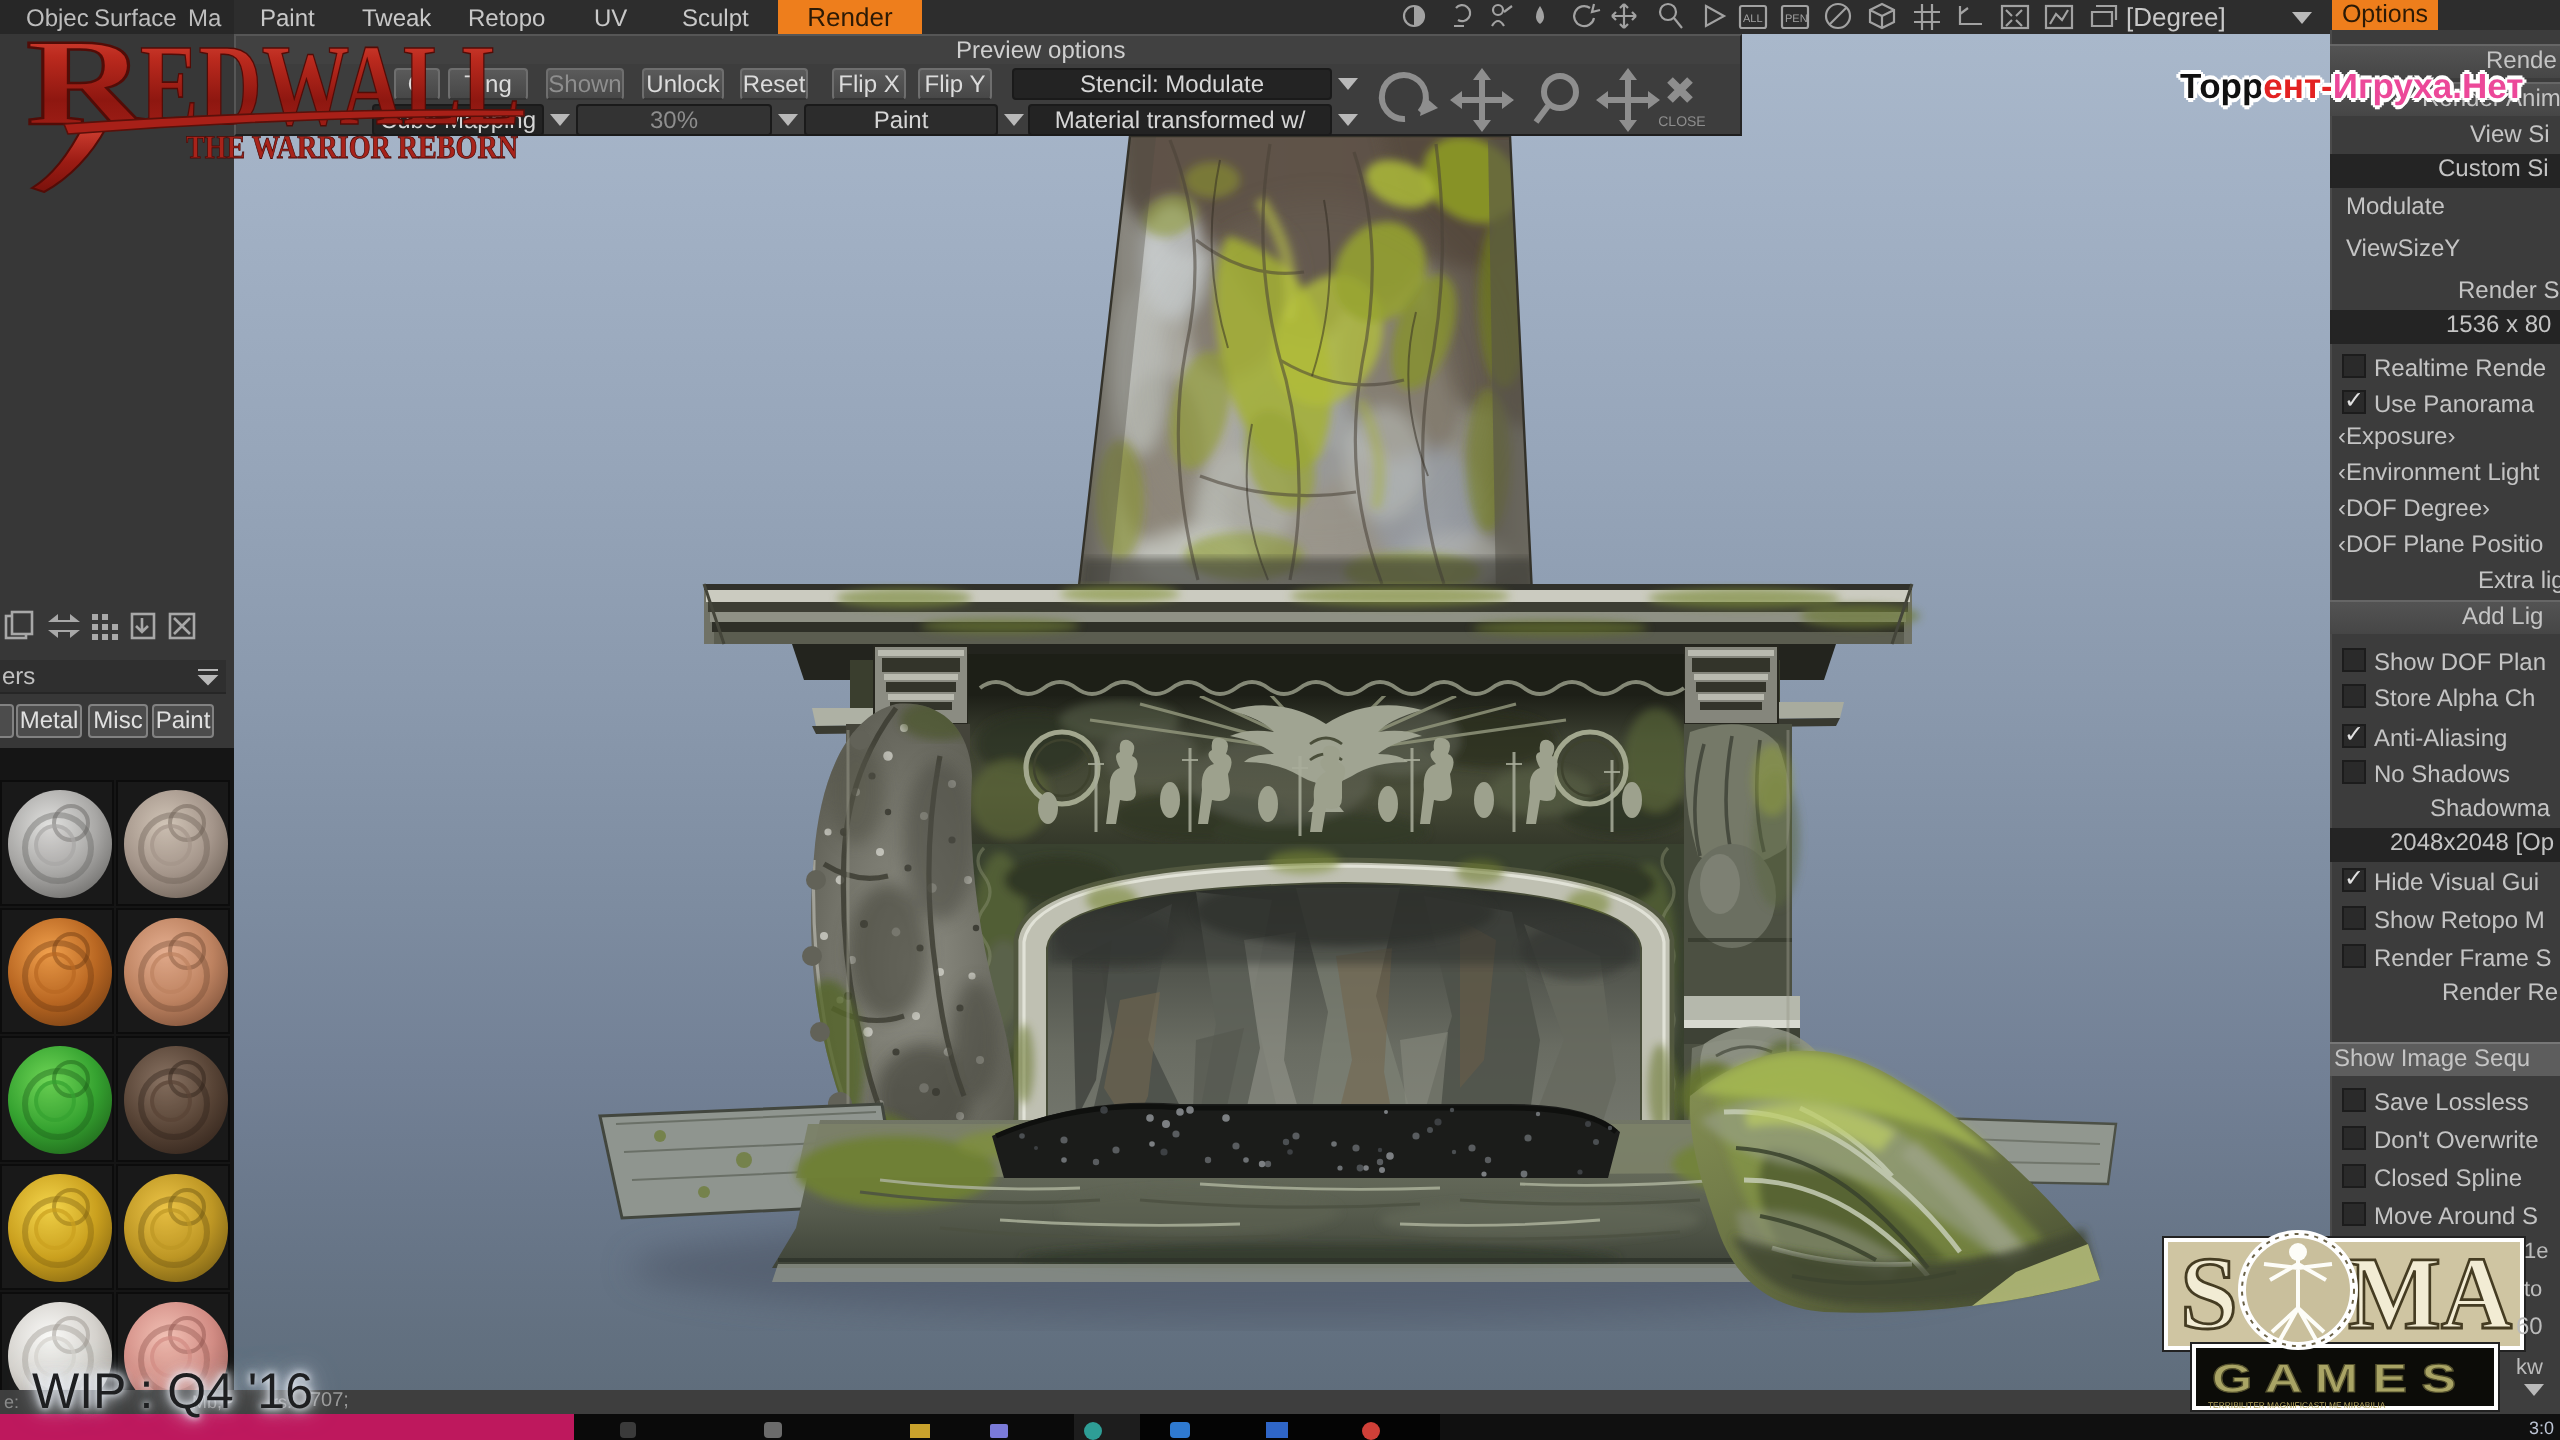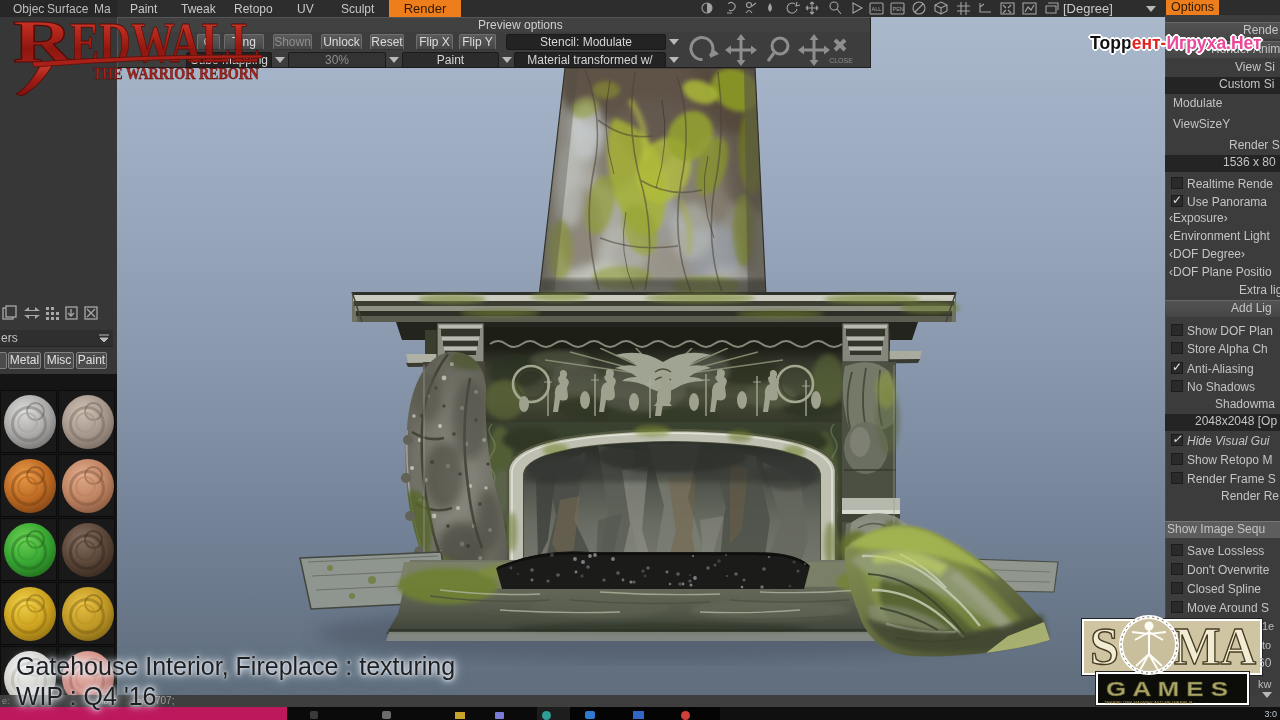--- a/index.html
+++ b/index.html
@@ -844,21 +844,21 @@
       <div class="rrow " style="top:322px;"><span class="cb"></span>Show DOF Plan</div>
       <div class="rrow " style="top:340px;"><span class="cb"></span>Store Alpha Ch</div>
       <div class="rrow " style="top:360px;"><span class="cb on"></span>Anti-Aliasing</div>
       <div class="rrow " style="top:378px;"><span class="cb"></span>No Shadows</div>
       <div class="rrow " style="top:397px;">
         <span style="position:absolute;left:50px">Shadowma</span>
       </div>
       <div class="rrow rinp" style="top:414px;">
         <span style="position:absolute;left:30px">2048x2048 [Op</span>
       </div>
-      <div class="rrow " style="top:432px;font-style:italic;"><span class="cb on"></span>Hide Visual Gui</div>
+      <div class="rrow " style="top:432px;"><span class="cb on"></span>Hide Visual Gui</div>
       <div class="rrow " style="top:451px;"><span class="cb"></span>Show Retopo M</div>
       <div class="rrow " style="top:470px;"><span class="cb"></span>Render Frame S</div>
       <div class="rrow " style="top:489px;">
         <span style="position:absolute;left:56px">Render Re</span>
       </div>
       <div class="rrow rlight" style="top:521px;">
         <span style="position:absolute;left:2px">Show Image Sequ</span>
       </div>
       <div class="rrow " style="top:542px;"><span class="cb"></span>Save Lossless</div>
       <div class="rrow " style="top:561px;"><span class="cb"></span>Don't Overwrite</div>
@@ -882,21 +882,20 @@
     <div class="abs" style="left:382px;top:4px;width:9px;height:8px;background:#6b6b6b;border-radius:2px"></div>
     <div class="abs" style="left:455px;top:5px;width:10px;height:7px;background:#c9a22c"></div>
     <div class="abs" style="left:495px;top:5px;width:9px;height:7px;background:#7a7ad8;border-radius:1px"></div>
     <div class="abs" style="left:542px;top:4px;width:9px;height:9px;background:#2e9e96;border-radius:50%"></div>
     <div class="abs" style="left:585px;top:4px;width:10px;height:8px;background:#2f7ad0;border-radius:2px"></div>
     <div class="abs" style="left:633px;top:4px;width:11px;height:8px;background:#2f66c8"></div>
     <div class="abs" style="left:681px;top:4px;width:9px;height:9px;background:#d04038;border-radius:50%"></div>
     <span class="abs" style="right:3px;top:2px;font-size:9px;color:#bcc4d4">3:0</span>
   </div>
 
-  <div class="cap" style="left:16px;top:652px">Gatehouse Interior, Fireplace : texturing</div>
   <div class="cap" style="left:16px;top:682px">WIP : Q4 '16</div>
 
   <div class="abs wm" style="left:1090px;top:33px;white-space:nowrap">
     <span style="color:#111">Торр</span><span style="color:#e32222">ент-</span><span style="color:#ec4899">Игруха.Нет</span>
   </div>
 
   <svg class="abs" style="left:0;top:0" width="290" height="115" viewBox="0 0 290 115">
     <defs>
       <linearGradient id="redg" x1="0" y1="0" x2="0" y2="1">
         <stop offset="0" stop-color="#e05040"></stop>

